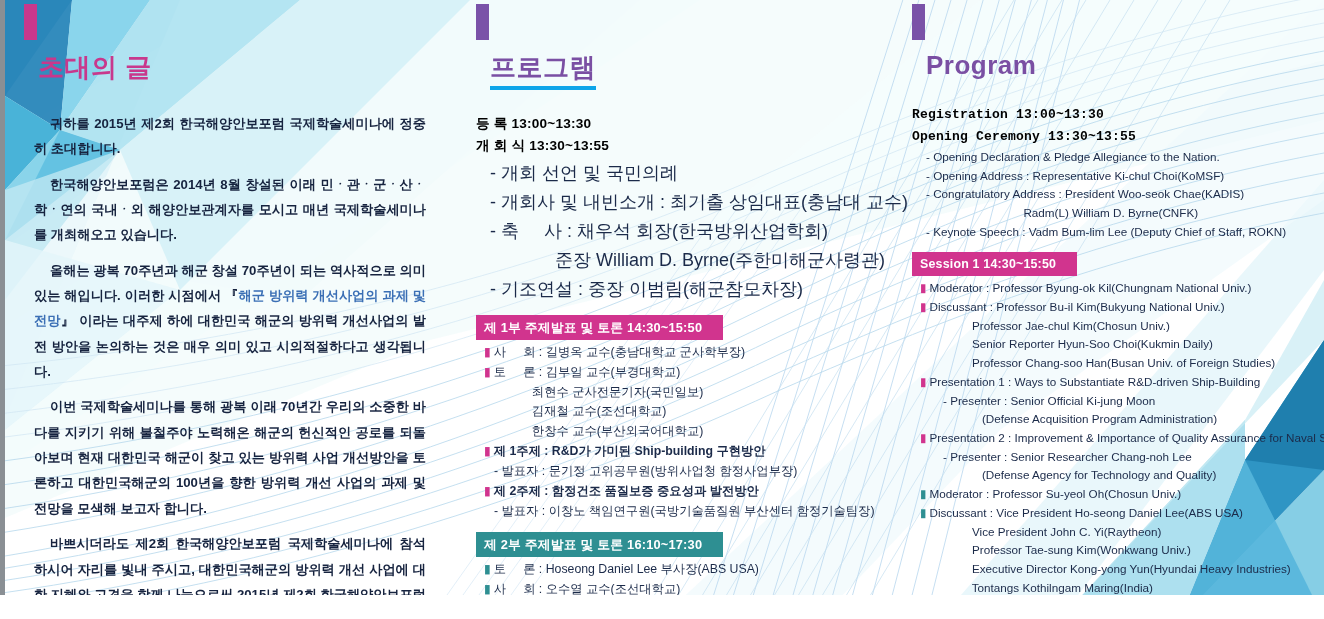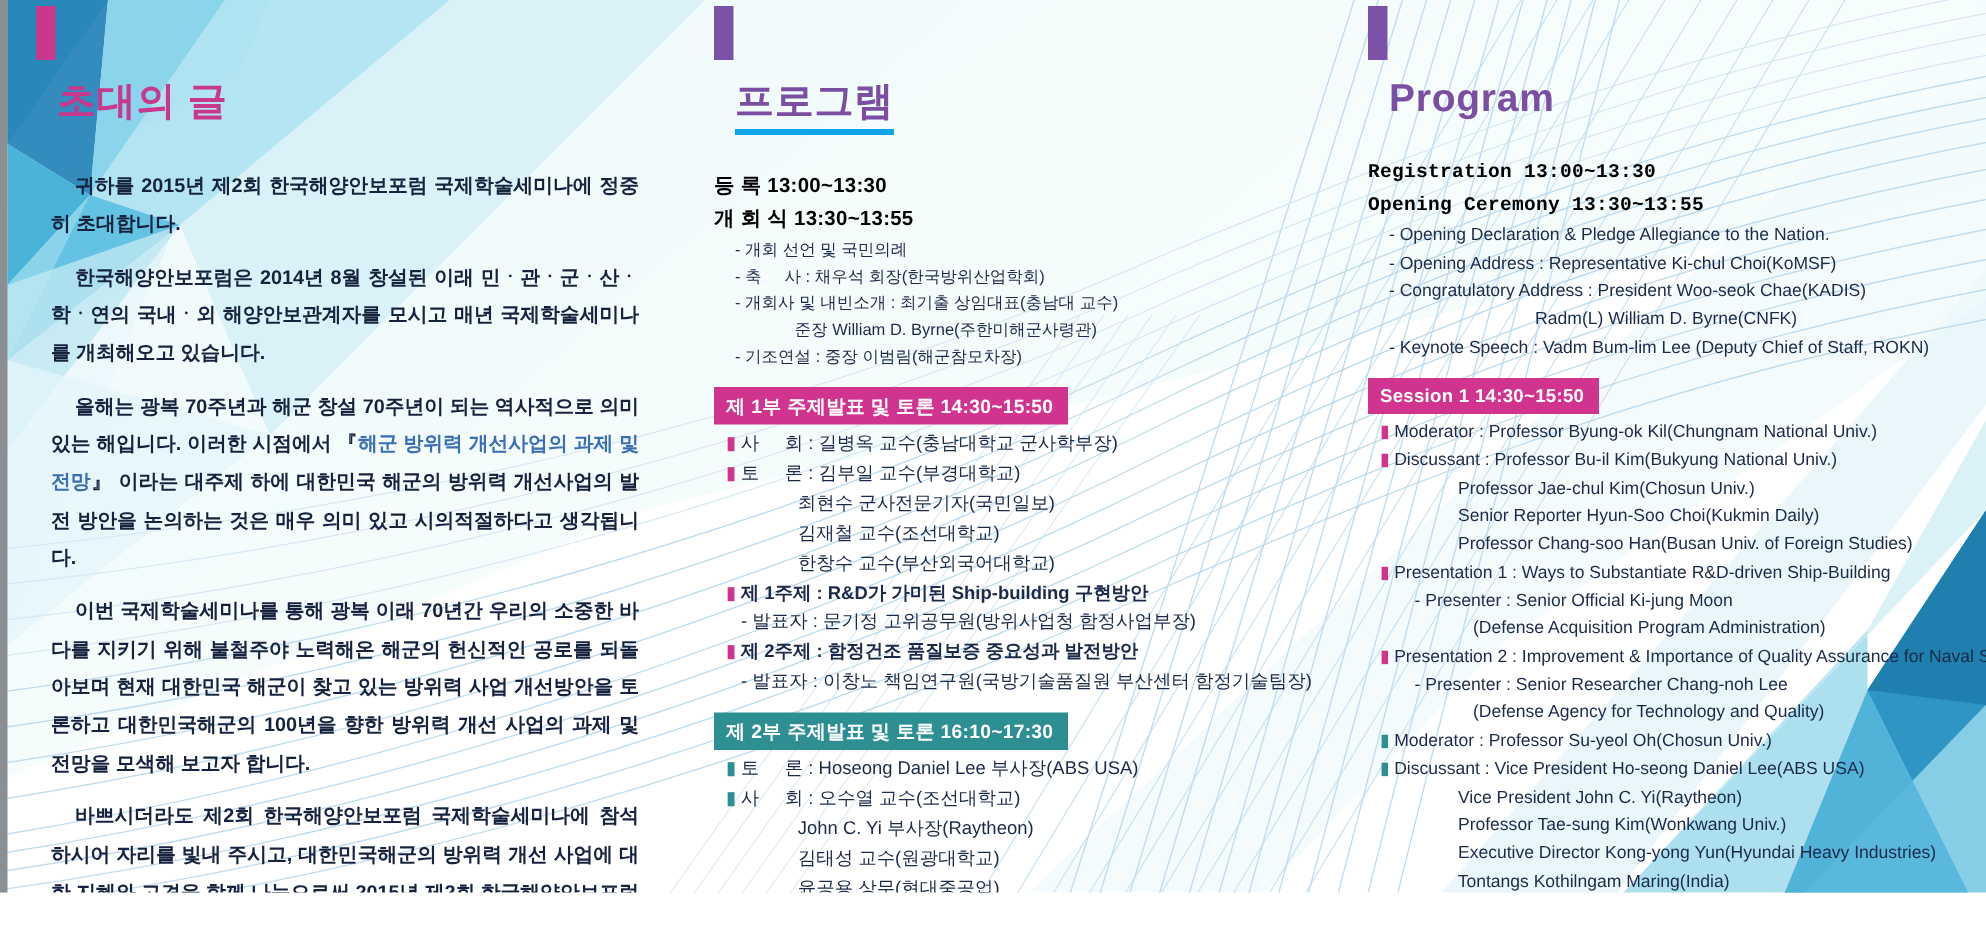--- a/index.html
+++ b/index.html
@@ -43,25 +43,25 @@
   .invite-p{
     font-size:13.2px;line-height:1.92;text-align:justify;
     text-indent:16px;margin:0 0 10px 0;color:#16233f;font-weight:bold;
     font-family:Liberation Sans, sans-serif;
   }
   .invite-p .hl{color:#3b6fb5;}
 
   
   .prog{margin-top:24px;font-size:12.6px;line-height:1.5;}
   .toprow{color:#000000;font-weight:bold;font-size:13.6px;margin-bottom:2px;letter-spacing:.2px;}
-  .sub{margin-left:14px;color:#1b2a49;font-size:11px;line-height:1.62;white-space:pre;}
+  .sub{margin-left:14px;color:#1b2a49;font-size:18px;line-height:1.62;white-space:pre;}
 
   .sechdr{
     display:inline-block;color:#fff;font-weight:bold;font-size:12.8px;
-    padding:3px 10px 3px 8px;margin:10px 0 3px 0;letter-spacing:.2px;
+    padding:3px 21px 3px 8px;margin:10px 0 3px 0;letter-spacing:.2px;
   }
   .sechdr.pink{background:#d1348e;}
   .sechdr.teal{background:#2e8f92;}
 
   .item{margin-left:8px;font-size:12.3px;line-height:1.62;white-space:pre;}
   .item .tick{color:#d1348e;font-weight:bold;margin-right:3px;}
   .item .tick.t2{color:#2e8f92;}
   .item.b{font-weight:bold;}
   .cont{margin-left:8px;font-size:12.3px;line-height:1.62;white-space:pre;}
   .dash{margin-left:18px;font-size:12.3px;line-height:1.62;white-space:pre;}
@@ -204,22 +204,22 @@
 
       <div class="toprow">
         <span>등     록</span>
         <span>13:00~13:30</span>
       </div>
       <div class="toprow">
         <span>개 회 식</span>
         <span>13:30~13:55</span>
       </div>
       <div class="sub">- 개회 선언 및 국민의례</div>
+      <div class="sub">- 개회사 및 내빈소개 : 최기출 상임대표(충남대 교수)</div>
       <div class="sub">- 축     사 : 채우석 회장(한국방위산업학회)</div>
-      <div class="sub">- 개회사 및 내빈소개 : 최기출 상임대표(충남대 교수)</div>
       <div class="sub">             준장 William D. Byrne(주한미해군사령관)</div>
       <div class="sub">- 기조연설 : 중장 이범림(해군참모차장)</div>
 
       <div class="sechdr pink">제 1부 주제발표 및 토론  14:30~15:50</div>
       <div class="item"><span class="tick">▮</span><span>사     회 : </span><span>길병옥 교수(충남대학교 군사학부장)</span></div>
       <div class="item"><span class="tick">▮</span><span>토     론 : </span><span>김부일 교수(부경대학교)</span></div>
       <div class="cont">              <span>최현수 군사전문기자(국민일보)</span></div>
       <div class="cont">              <span>김재철 교수(조선대학교)</span></div>
       <div class="cont">              <span>한창수 교수(부산외국어대학교)</span></div>
       <div class="item b"><span class="tick">▮</span><span>제 1주제 : R&amp;D가 가미된 Ship-building 구현방안</span></div>

